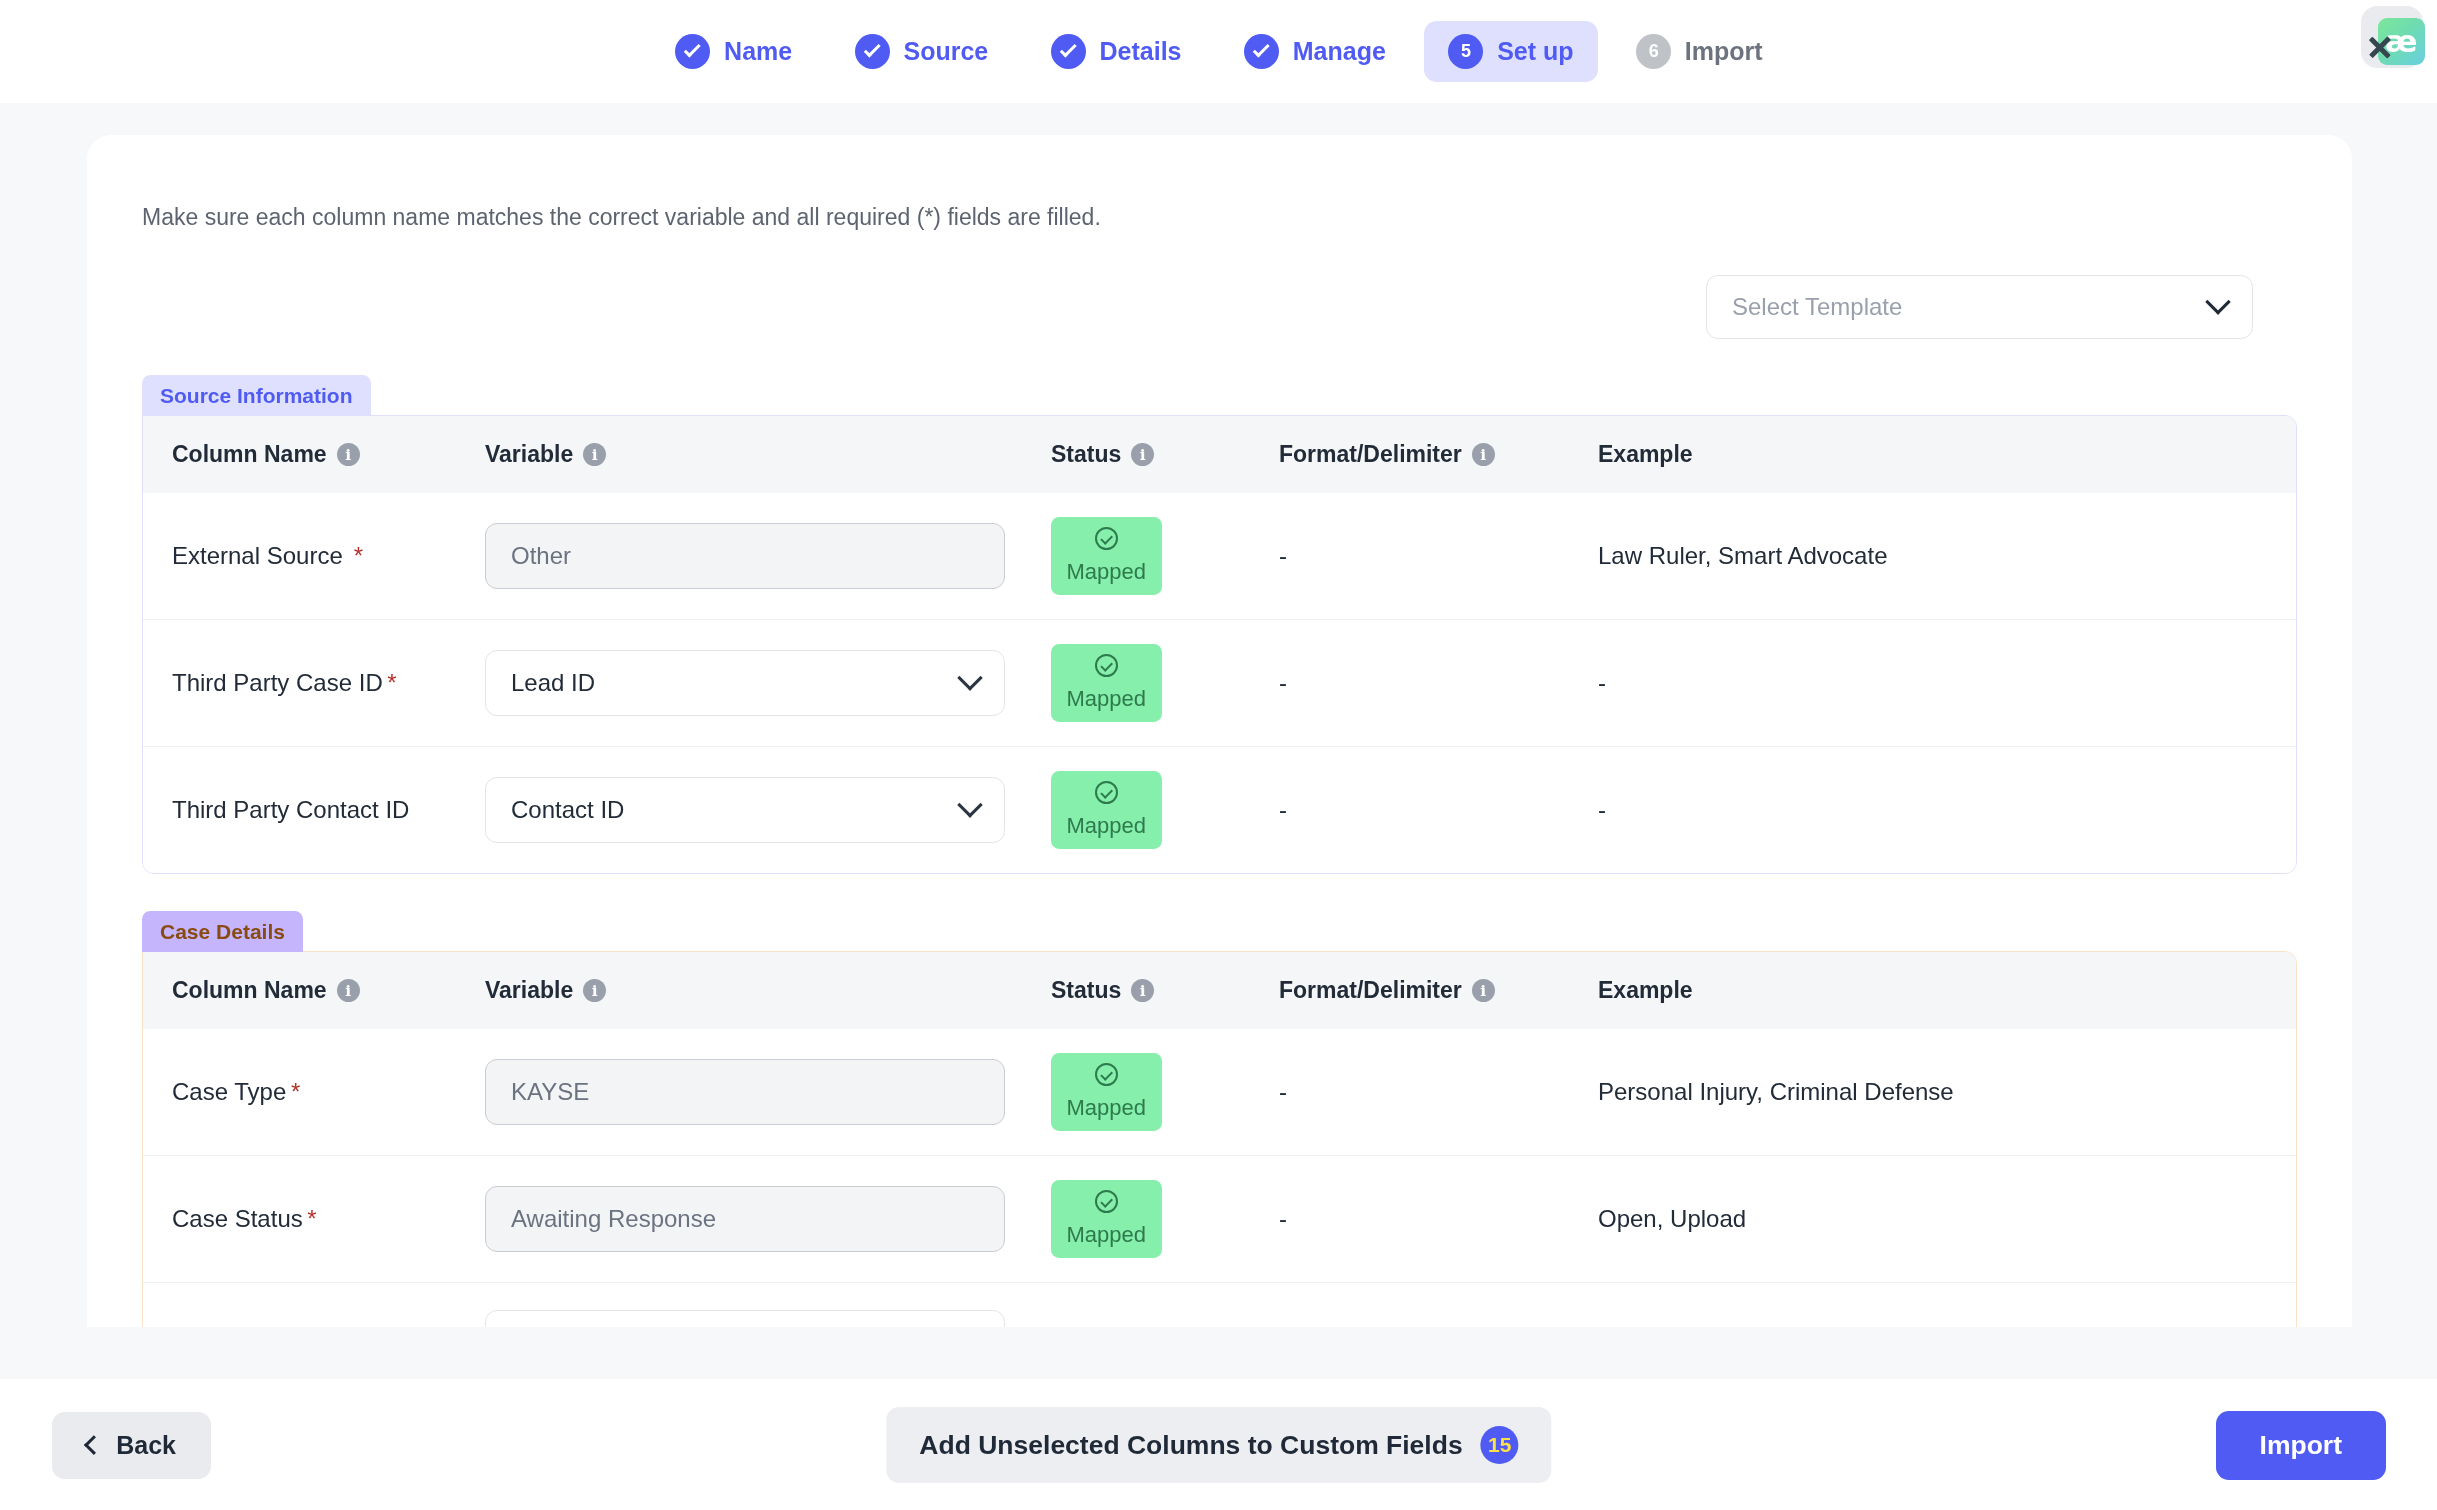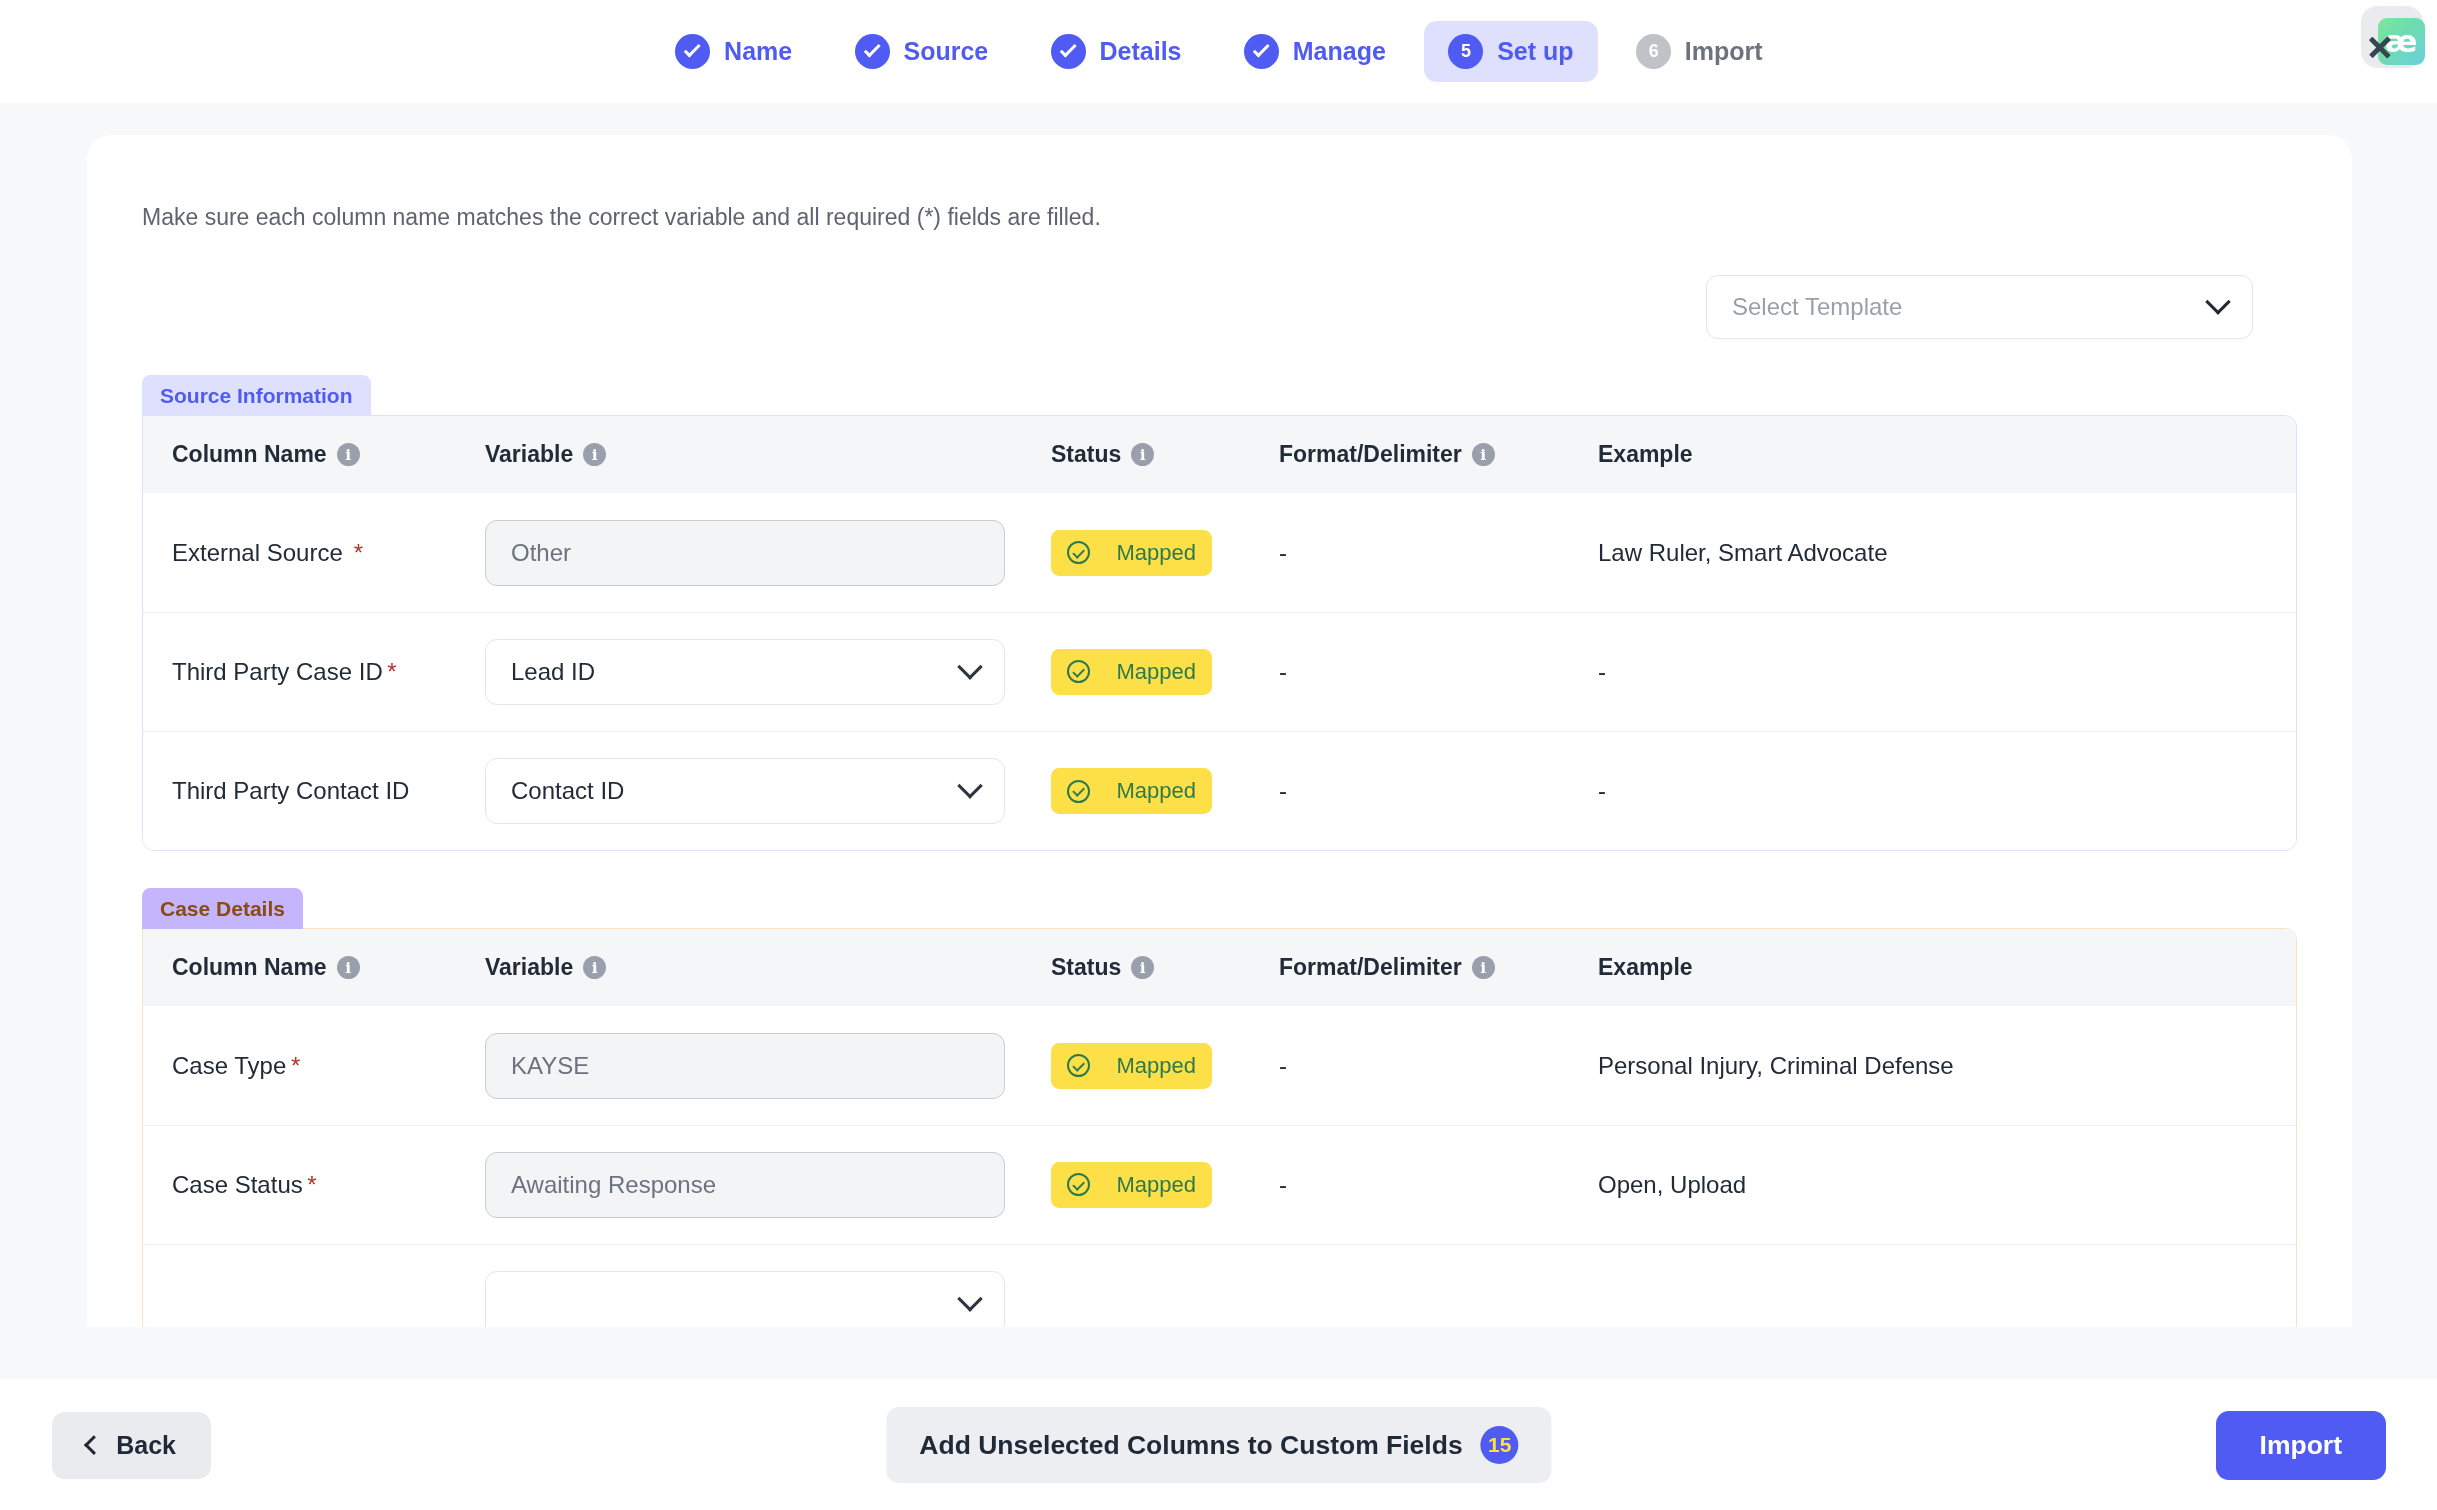--- a/index.html
+++ b/index.html
@@ -273,26 +273,27 @@
     border: 1.5px solid #e3e5e9;
     color: #222b38;
     justify-content: space-between;
     cursor: pointer;
   }
 
   
   .pill {
     display: inline-flex;
     align-items: center;
-    gap: 27px;
-    background: #fde047;
+    gap: 9px;
+    background: #86efac;
     color: #2d7a4c;
     border-radius: 8.2px;
     padding: 10px 15.5px;
     font-size: 22px;
+    flex-direction: column;
   }
   .pill-ic {
     width: 23px; height: 23px;
     border: 2.4px solid #2d7a4c;
     border-radius: 50%;
     position: relative;
     flex: none;
   }
   .pill-ic:after {
     content: "";

